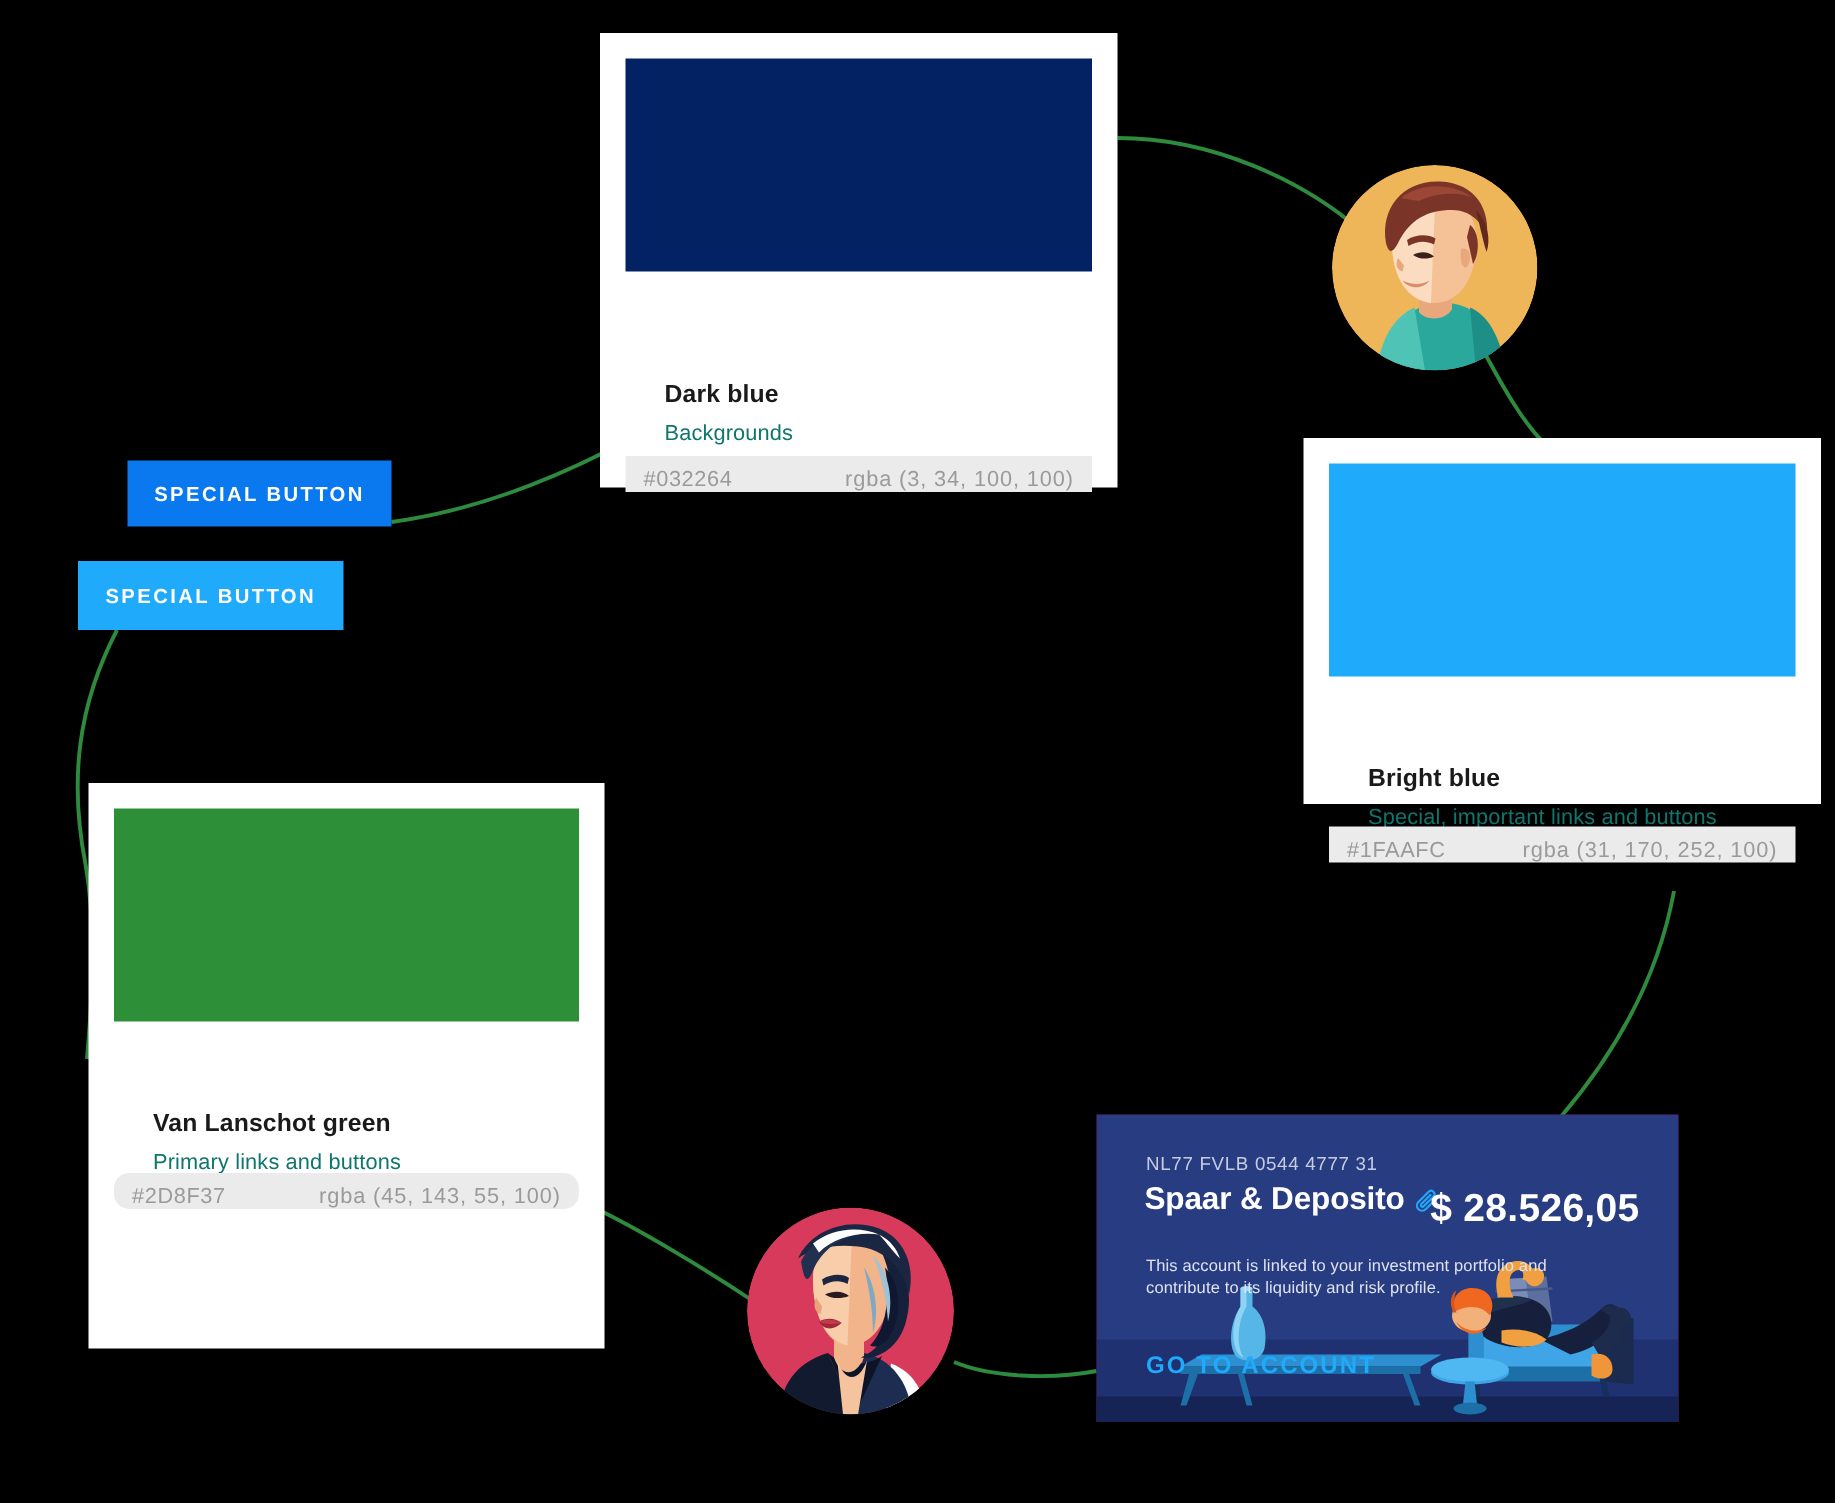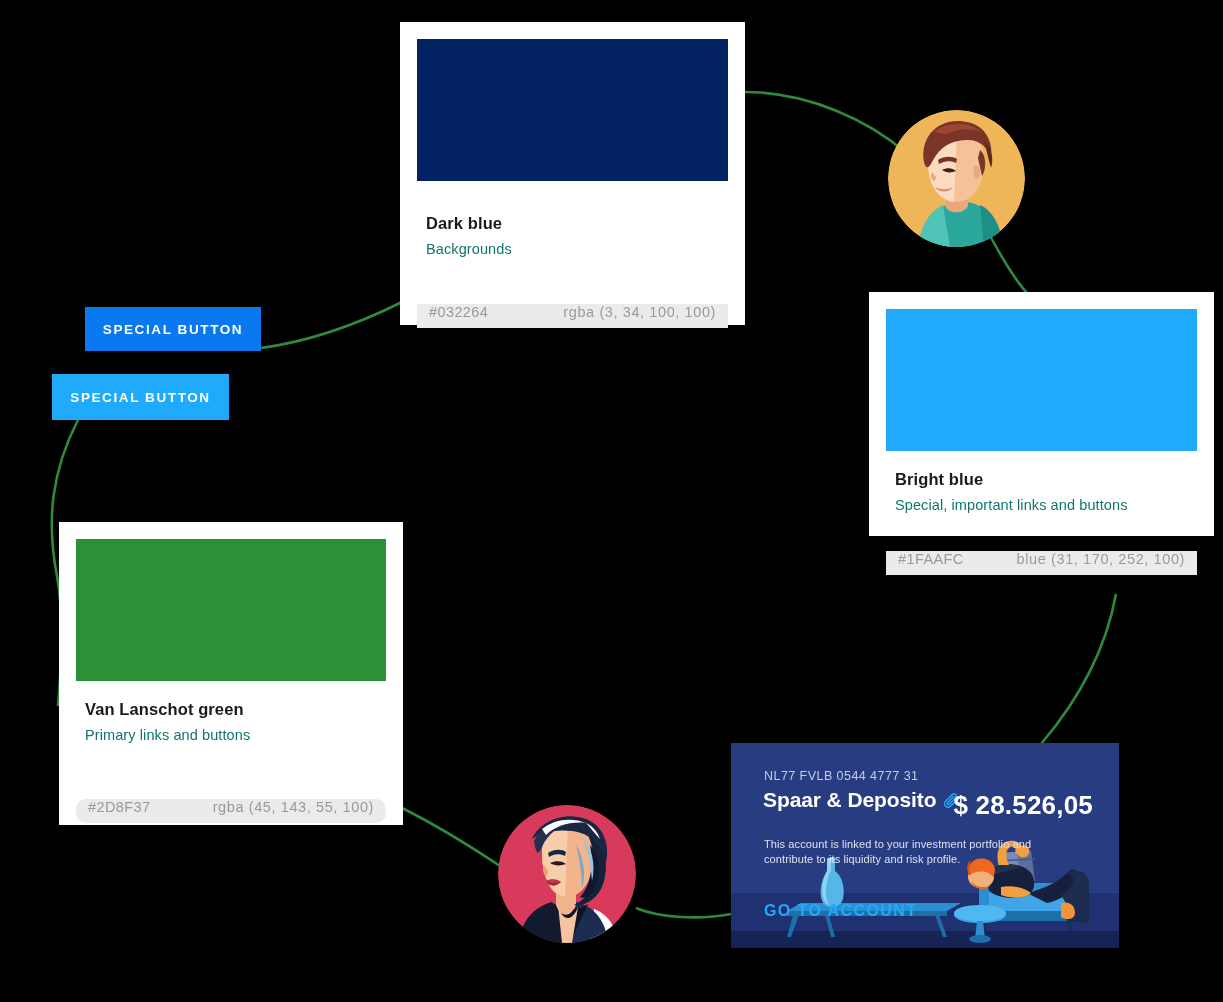--- a/index.html
+++ b/index.html
@@ -19,32 +19,32 @@
   .swatch-card{
     position:absolute;
     background:#ffffff;
     z-index:3;
     box-sizing:border-box;
   }
   .swatch-chip{
     position:absolute;
     left:17px;top:17px;
   }
-  .swatch-body{position:absolute;left:26px;right:18px;}
+  .swatch-body{position:absolute;left:43px;right:18px;margin-top:40px;}
   .swatch-title{
     font-size:16.5px;font-weight:bold;color:#1a1a1a;
     letter-spacing:.1px;
   }
   .swatch-sub{
     font-size:14.5px;color:#0f766e;margin-top:8px;letter-spacing:.1px;
   }
   .swatch-strip{
     position:absolute;
     background:#ebebeb;
-    display:flex;align-items:flex-start;justify-content:space-between;
+    display:flex;align-items:flex-end;justify-content:space-between;
     box-sizing:border-box;
     padding:0 12px;
     color:#9a9a9a;
     font-size:14.5px;
     letter-spacing:.4px;
   }
   .swatch-strip .rgba{letter-spacing:.6px;}
 
   
   .special-btn{
@@ -132,31 +132,31 @@
   </div>
 
   <div class="swatch-card" style="left:869px;top:292px;width:345px;height:244px;">
     <div class="swatch-chip" style="width:311px;height:142px;background:#1faafc;"></div>
     <div class="swatch-body" style="top:178px;">
       <div class="swatch-title">Bright blue</div>
       <div class="swatch-sub">Special, important links and buttons</div>
     </div>
     <div class="swatch-strip" style="left:17px;right:17px;top:259px;height:24px;">
       <span class="hex">#1FAAFC</span>
-      <span class="rgba">blue (31, 170, 252, 100)</span>
-    </div>
-  </div>
-
-  <div class="swatch-card" style="left:59px;top:522px;width:344px;height:303px;">
+      <span class="rgba">rgba (31, 170, 252, 100)</span>
+    </div>
+  </div>
+
+  <div class="swatch-card" style="left:59px;top:522px;width:344px;height:377px;">
     <div class="swatch-chip" style="width:310px;height:142px;background:#2d8f37;"></div>
     <div class="swatch-body" style="top:178px;">
       <div class="swatch-title">Van Lanschot green</div>
       <div class="swatch-sub">Primary links and buttons</div>
     </div>
-    <div class="swatch-strip" style="left:17px;right:17px;top:277px;height:24px;border-radius:10px;">
+    <div class="swatch-strip" style="left:17px;right:17px;top:260px;height:24px;border-radius:10px;">
       <span class="hex">#2D8F37</span>
       <span class="rgba">rgba (45, 143, 55, 100)</span>
     </div>
   </div>
 
   <div class="special-btn" style="left:85px;top:307px;width:176px;height:44px;background:#0a78ee;">
     <span>SPECIAL BUTTON</span>
   </div>
 
   <div class="special-btn" style="left:52px;top:374px;width:177px;height:46px;background:#1faafc;">

